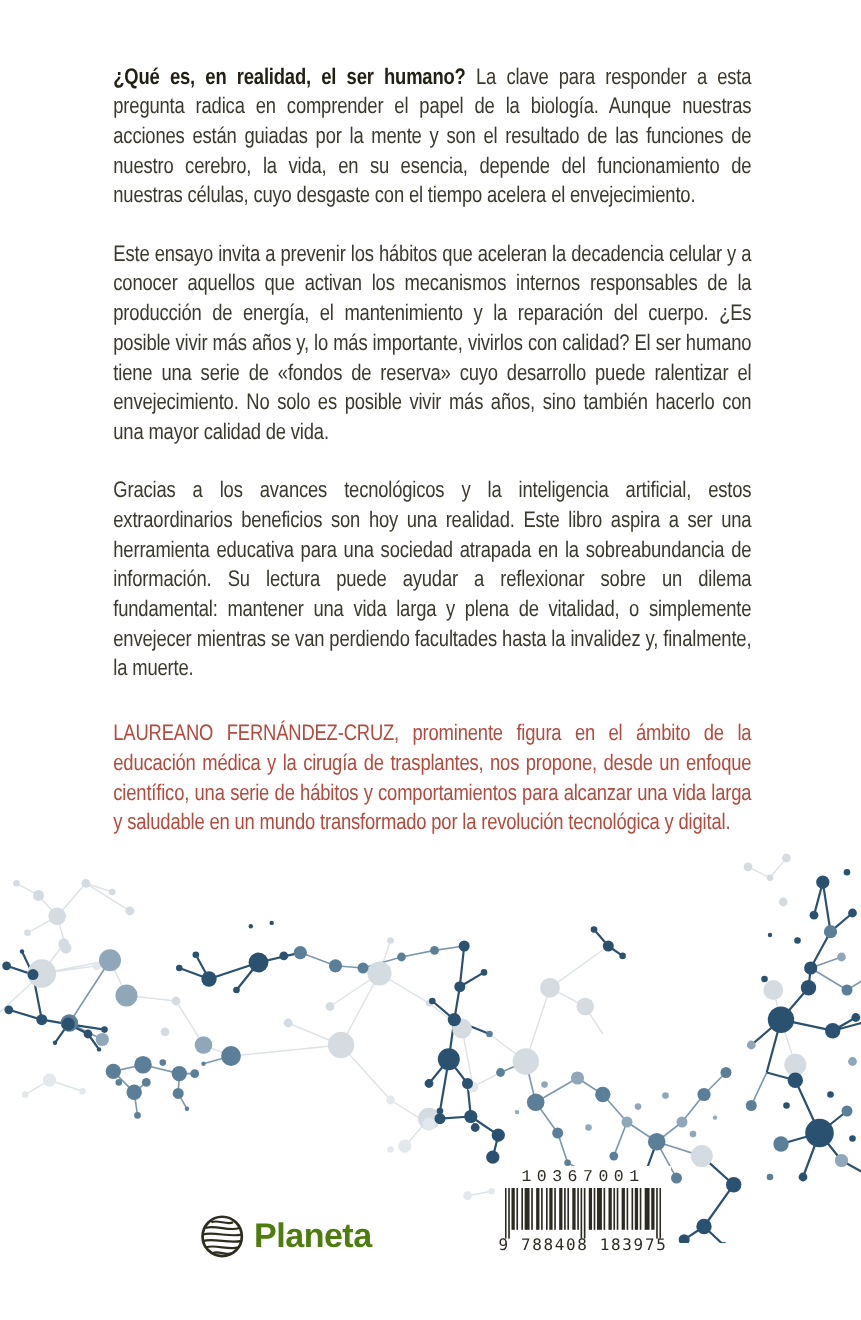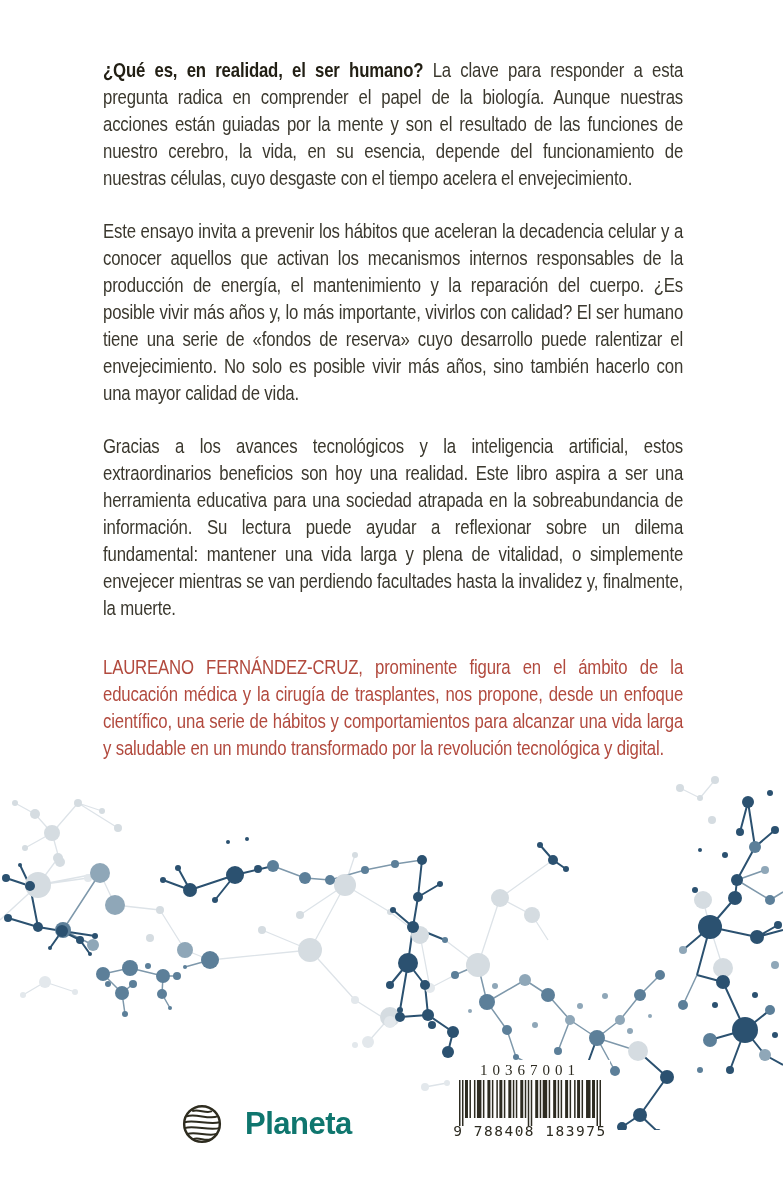--- a/index.html
+++ b/index.html
@@ -19,31 +19,31 @@
     text-align:justify;color:#3b382e;
     hyphens:auto;-webkit-hyphens:auto;
   }
   .synopsis p strong{color:#221f14;font-weight:bold;}
   .synopsis p.author{color:#b24a3e;margin-top:32px;}
   
   .network{position:absolute;left:0;top:770px;width:783px;height:360px;z-index:1;}
   
   .publisher{
     position:absolute;left:181px;top:1103px;z-index:2;
-    display:flex;align-items:center;gap:22px;color:#0f766e;
+    display:flex;align-items:center;gap:8px;color:#4d7c0f;
   }
   .publisher .wordmark{
     font-size:31px;font-weight:600;letter-spacing:-0.5px;line-height:42px;
   }
   .barcode-box{
     position:absolute;left:450px;top:1060px;width:160px;z-index:2;
     background:#ffffff;text-align:center;padding:2px 0 0 0;
   }
   .barcode-top{
-    font-family:Liberation Serif, serif;font-size:15px;letter-spacing:5px;
+    font-family:Liberation Mono, monospace;font-size:15px;letter-spacing:5px;
     color:#2d2b21;margin-bottom:1px;white-space:nowrap;
   }
   .barcode-isbn{
     font-family:"DejaVu Sans Mono",monospace;font-size:14.5px;letter-spacing:1.5px;
     color:#2d2b21;margin-top:-9px;white-space:nowrap;
   }
 </style>
 </head>
 <body>
 

